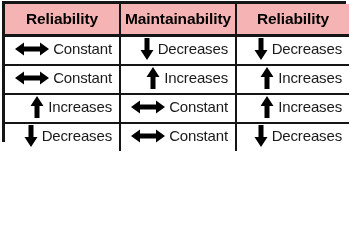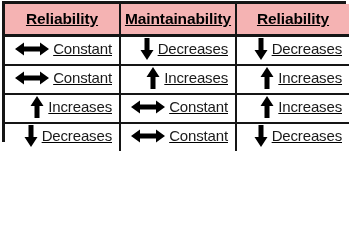--- a/index.html
+++ b/index.html
@@ -30,21 +30,20 @@
     height: 100%;
     border-collapse: collapse;
     table-layout: fixed;
   }
 
   .table-inner td,
   .table-inner th {
     padding: 0;
     margin: 16px;
     vertical-align: middle;
-    text-decoration: underline;
   }
 
   
   col.col-0 { width: 115px; }
   col.col-1 { width: 116px; }
   col.col-2 { width: 113px; }
 
   .header-row th {
     background: #f5b3b3;
     height: 30px;

